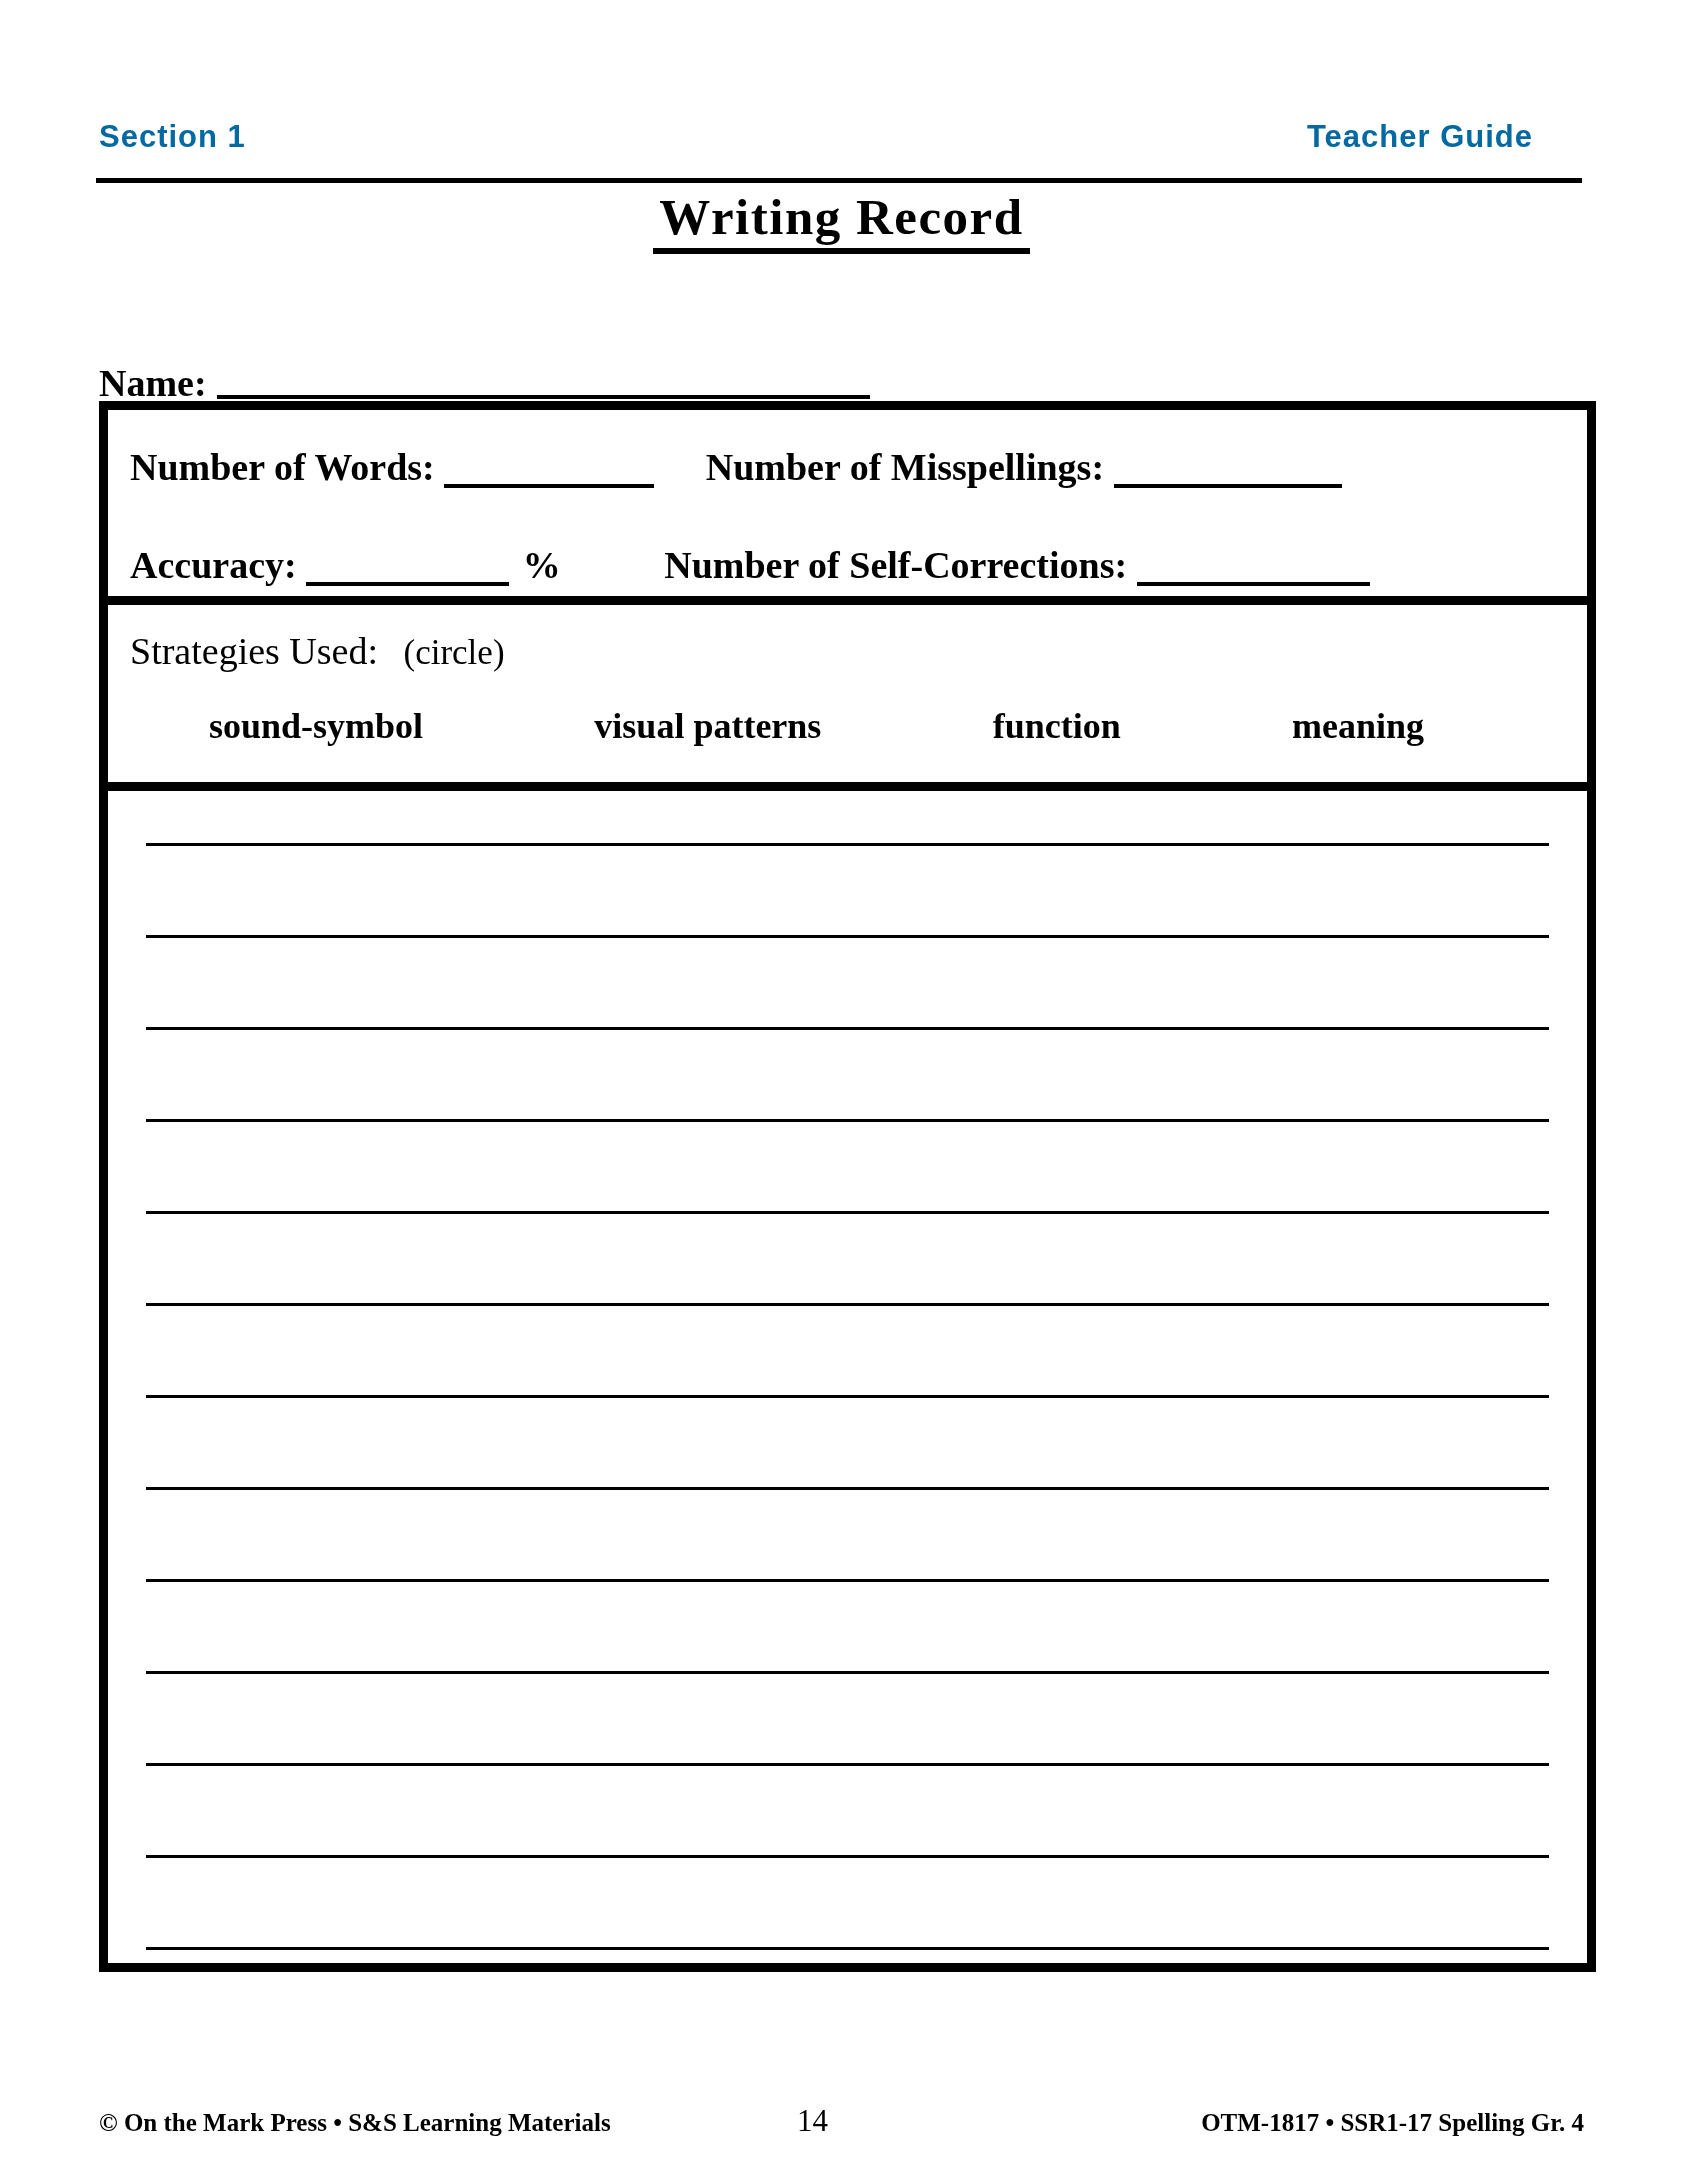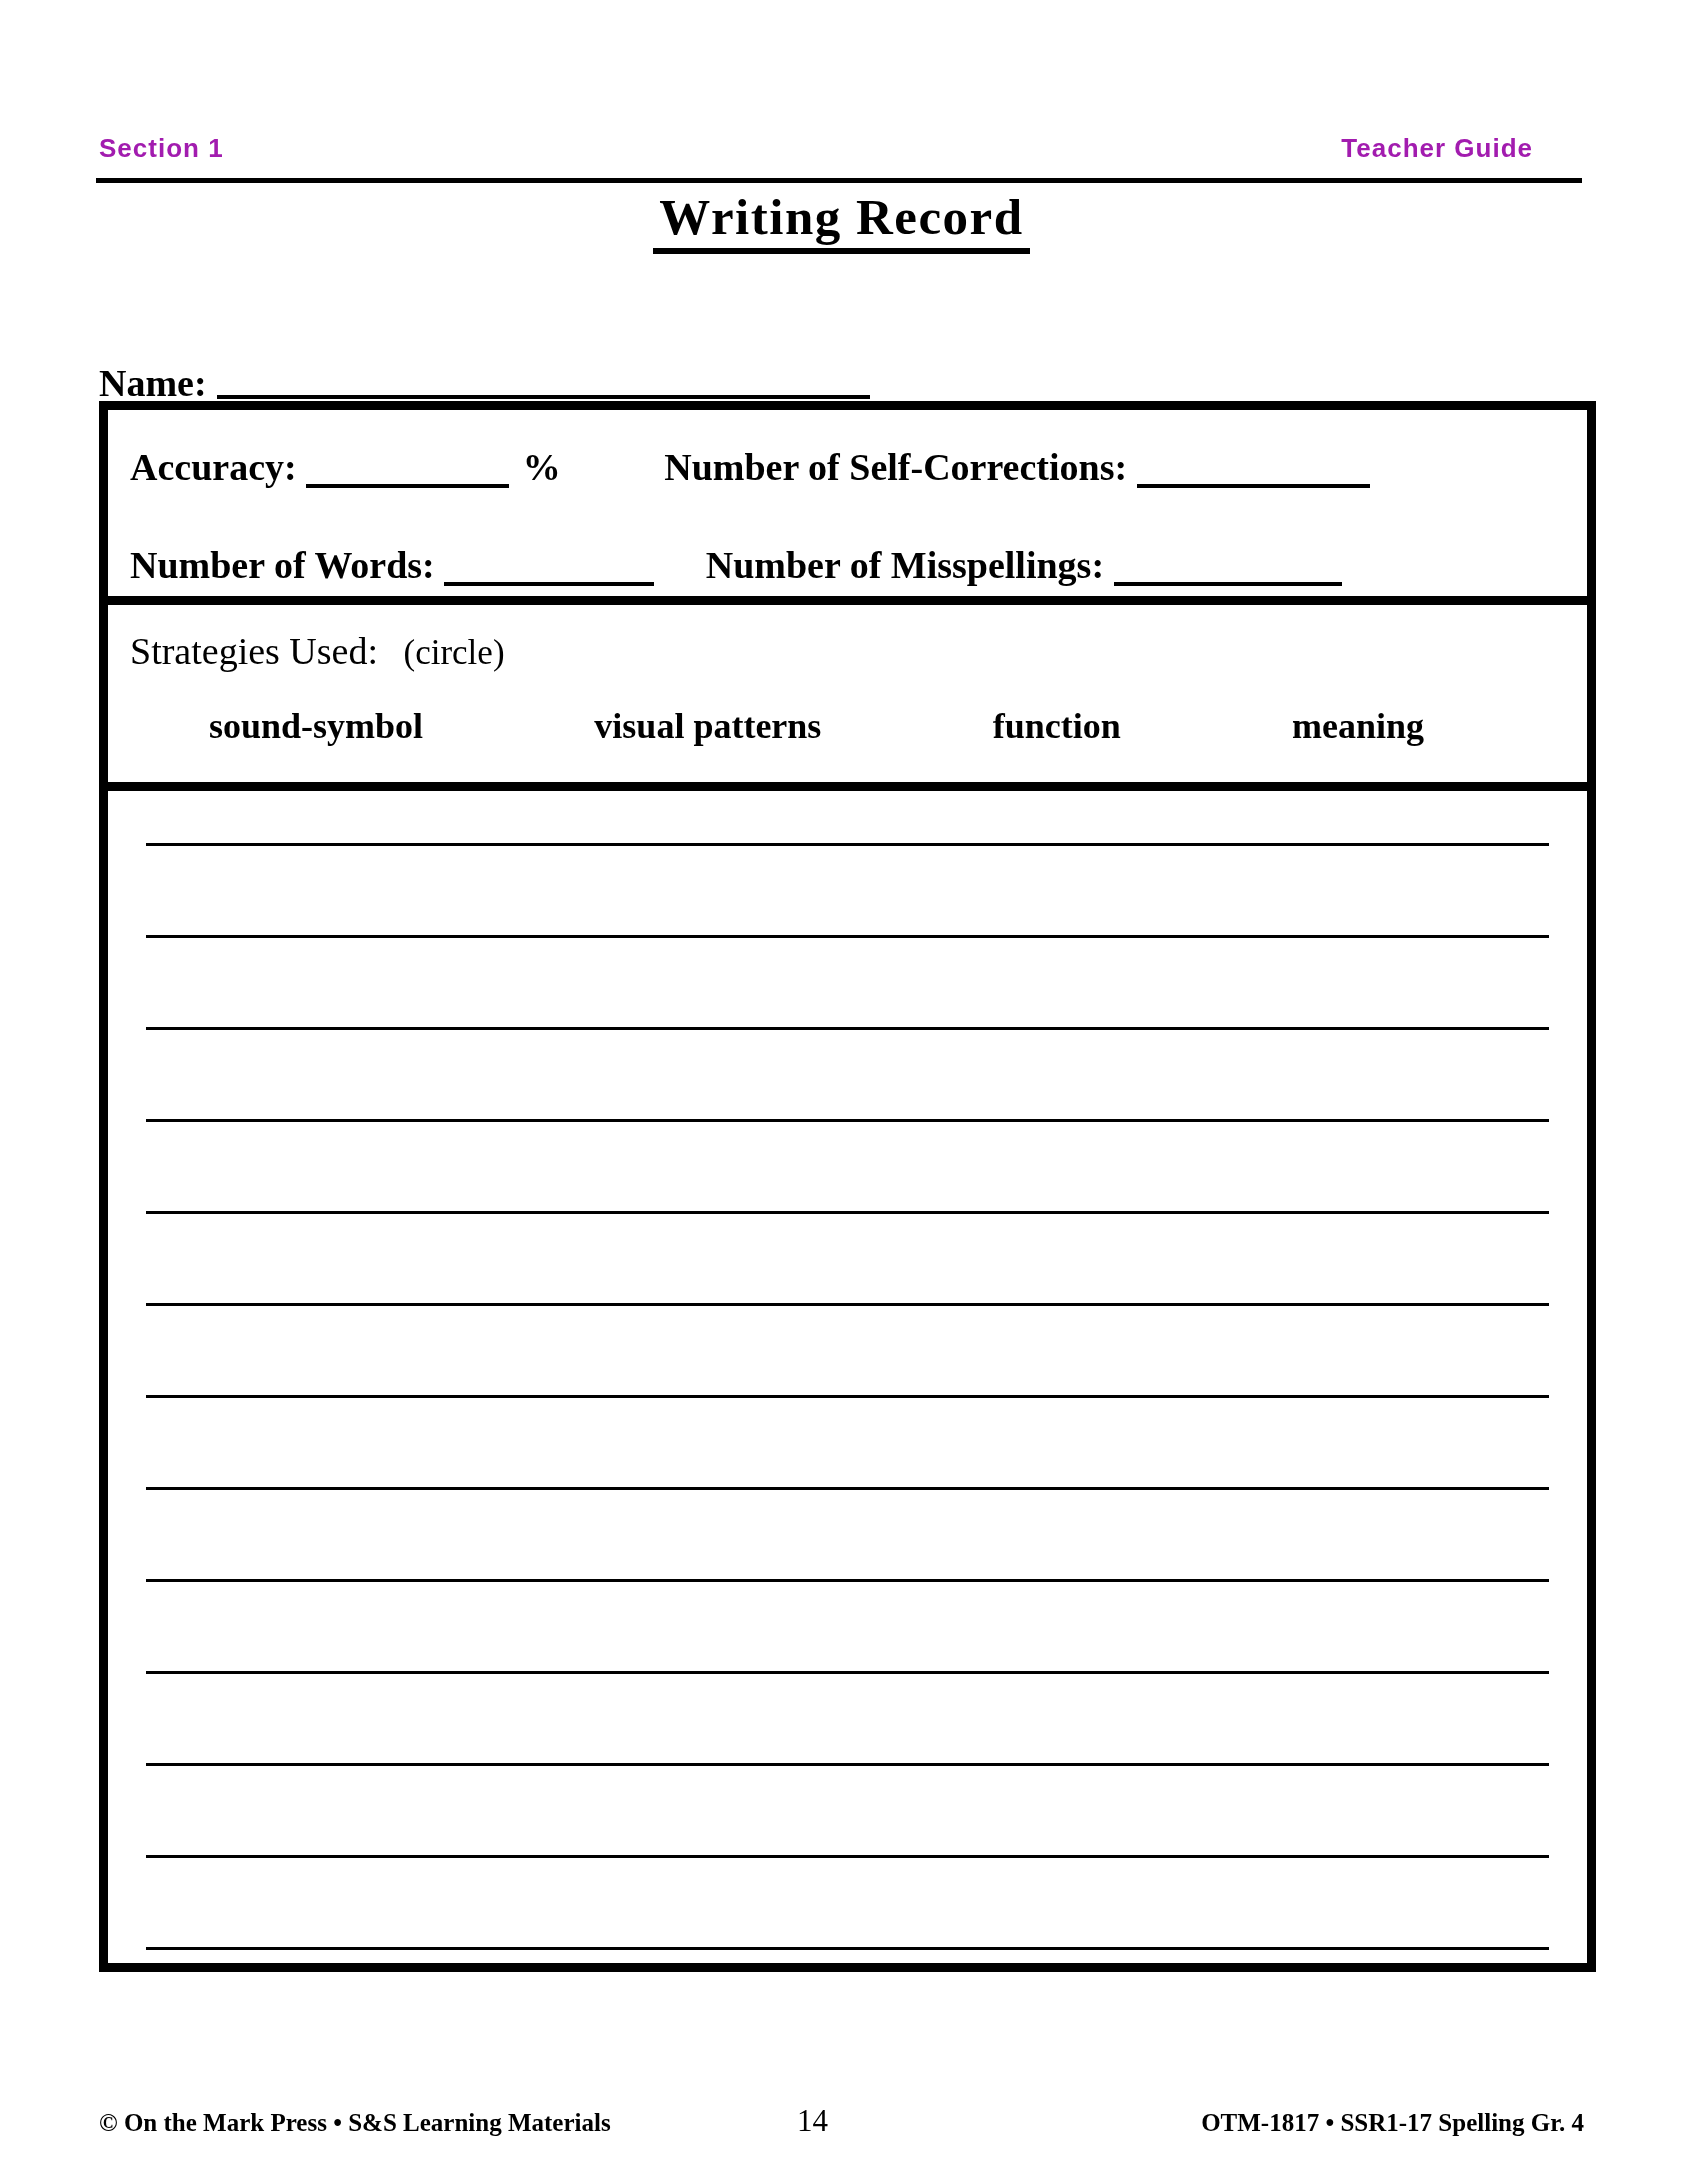--- a/index.html
+++ b/index.html
@@ -5,23 +5,23 @@
   html,body{margin:0;padding:0;background:#ffffff;}
   .page{
     position:relative;
     width:1683px;height:2178px;
     background:#ffffff;color:#000;
     font-family:"Liberation Serif", serif;
     overflow:hidden;
   }
   
   .hdr-left,.hdr-right{
-    position:absolute;top:133px;
+    position:absolute;top:119px;
     font-family:"Liberation Sans", sans-serif;
-    font-weight:bold;font-size:26px;letter-spacing:1px;color:#a21caf;
+    font-weight:bold;font-size:31px;letter-spacing:1px;color:#0369a1;
   }
   .hdr-left{left:99px;}
   .hdr-right{right:150px;}
   .hdr-rule{position:absolute;left:96px;top:178px;width:1486px;height:5px;background:#000;}
   
   .title-wrap{position:absolute;left:0;right:0;top:188px;text-align:center;}
   .title{
     display:inline-block;font-size:51px;font-weight:bold;letter-spacing:1.5px;
     border-bottom:6px solid #000000;padding:0 6px 2px 6px;
   }
@@ -95,31 +95,31 @@
   </div>
 
   <div class="name-row">
     <span class="name-label">Name:</span><span class="blank name-blank"></span>
   </div>
 
   <div class="main-box">
 
     <div class="stats">
       <div class="stat-row">
+        <span>Number of Words:</span>
+        <span class="blank b1"></span>
+        <span class="gap1">Number of Misspellings:</span>
+        <span class="blank b2"></span>
+      </div>
+      <div class="stat-row">
         <span>Accuracy:</span>
         <span class="blank b3"></span>
         <span class="pct">%</span>
         <span class="gap2">Number of Self-Corrections:</span>
         <span class="blank b4"></span>
-      </div>
-      <div class="stat-row">
-        <span>Number of Words:</span>
-        <span class="blank b1"></span>
-        <span class="gap1">Number of Misspellings:</span>
-        <span class="blank b2"></span>
       </div>
     </div>
 
     <div class="strategies">
       <div class="strategies-head">
         <span class="strategies-label">Strategies Used:</span>
         <span class="strategies-instr">(circle)</span>
       </div>
       <div class="strategy-options">
         <span>sound-symbol</span>

